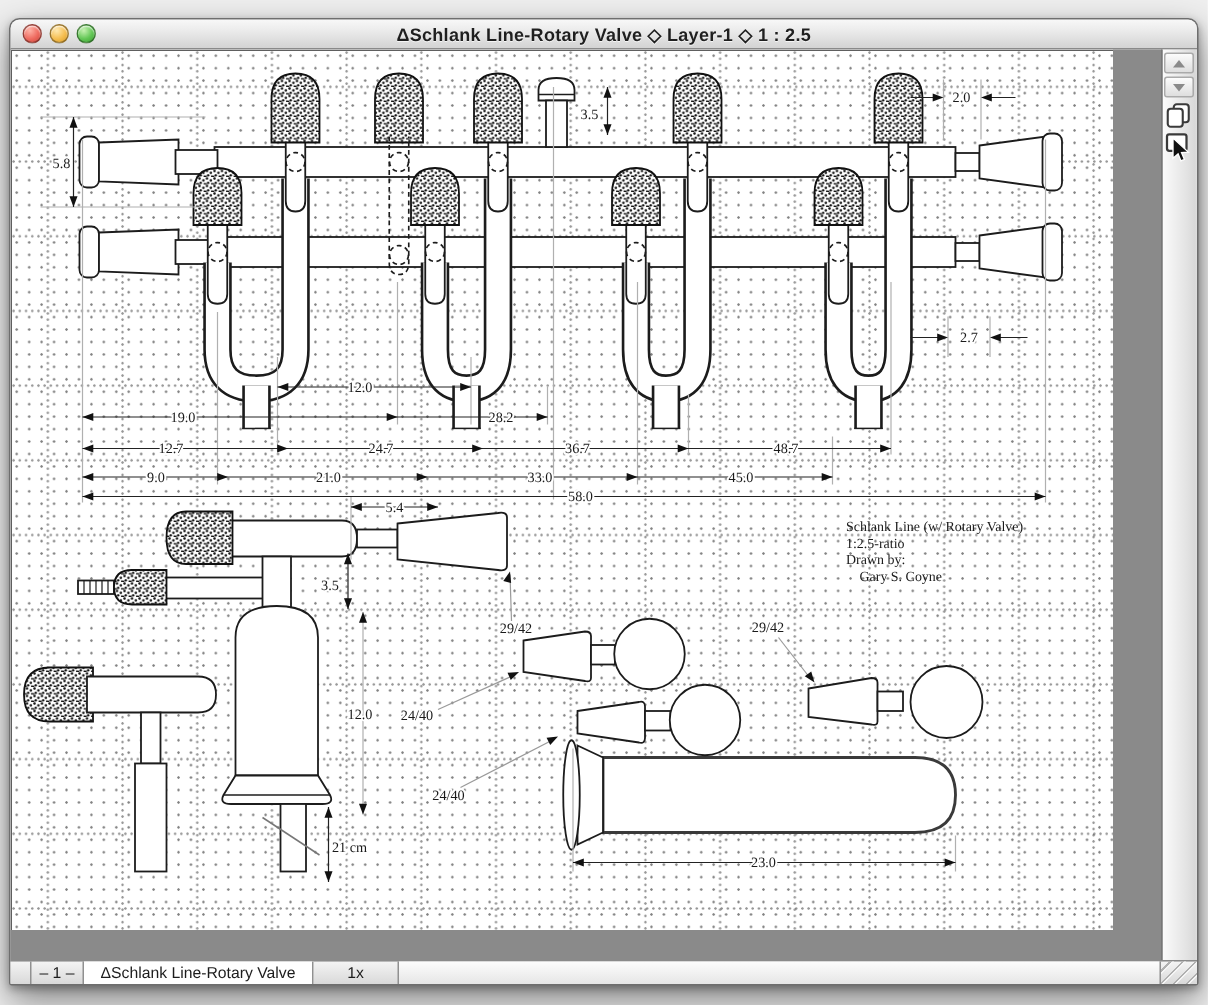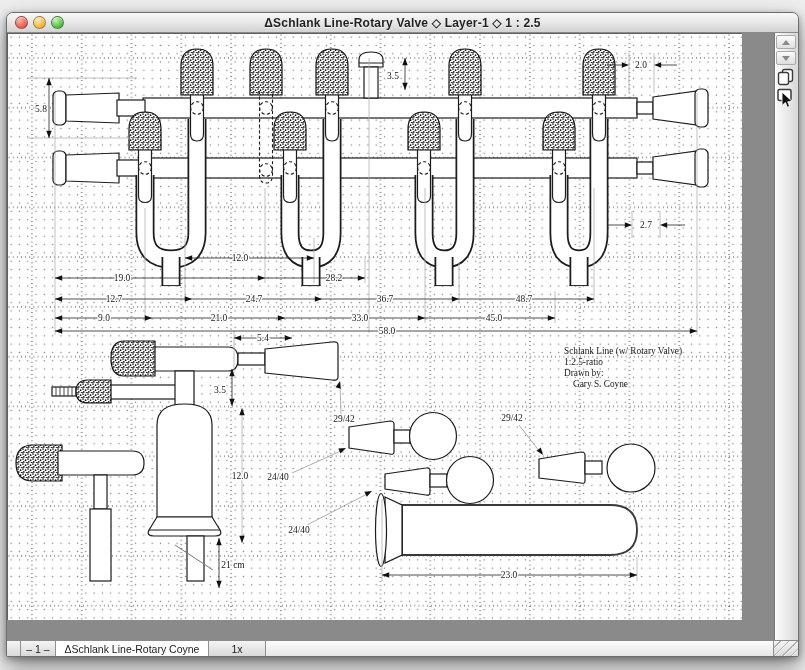--- a/index.html
+++ b/index.html
@@ -402,18 +402,18 @@
           <rect x="2" y="1.5" width="13" height="11" rx="1.5" fill="#fff" stroke="#3a3a3a" stroke-width="1.5"></rect>
           <polygon class="cursor" points="6,4 6,17.5 9.4,14.6 11.3,19.3 13.6,18.3 11.7,13.8 16.2,13.4"></polygon>
         </svg>
       </div>
     </div>
   </div>
 
   <div class="statusbar">
     <div class="cell blank"></div>
     <div class="cell pagenav">– 1 –</div>
-    <div class="cell tab">ΔSchlank Line-Rotary Coyne</div>
+    <div class="cell tab">ΔSchlank Line-Rotary Valve</div>
     <div class="cell zoomcell">1x</div>
     <div class="hscroll"></div>
     <div class="grip"></div>
   </div>
 </div>
 
 </body></html>

